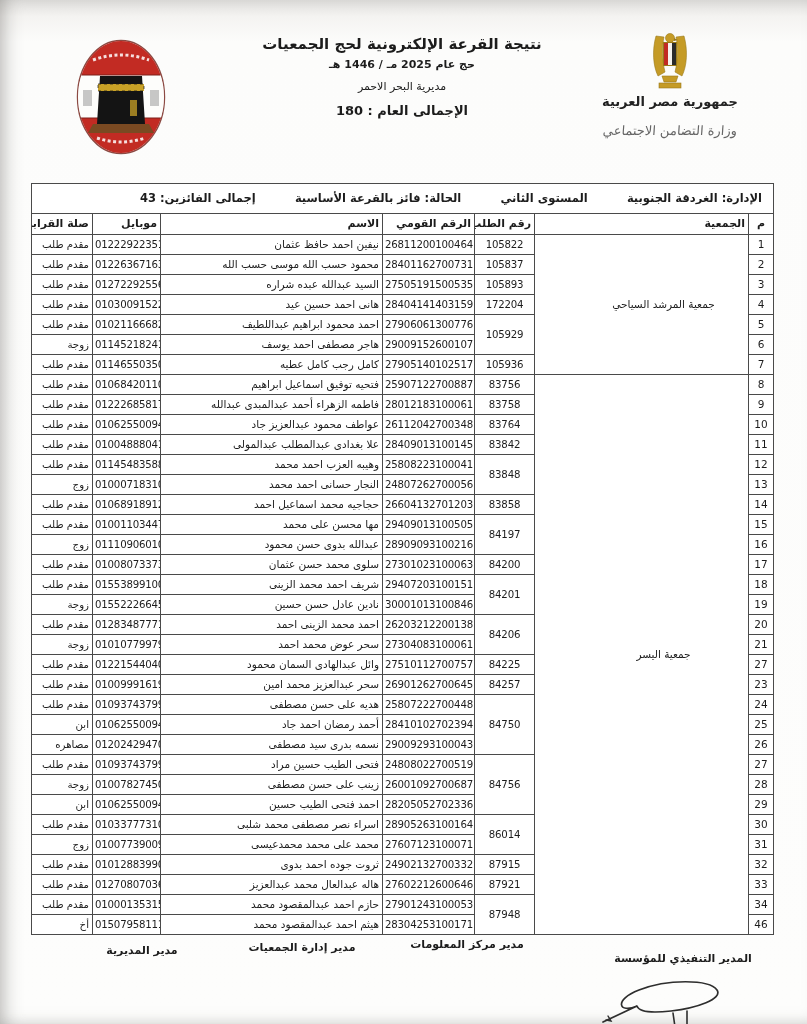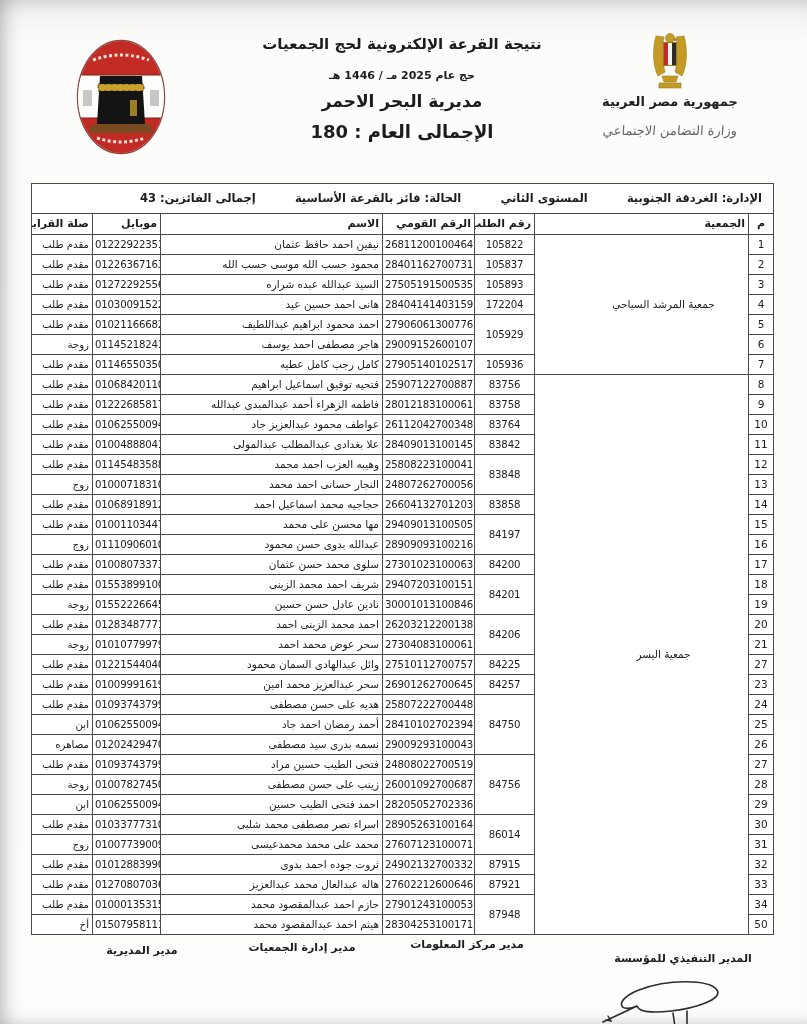--- a/index.html
+++ b/index.html
@@ -18,23 +18,23 @@
     direction:rtl;
   }
   
   .gov-block{position:absolute;top:30px;left:575px;width:190px;text-align:center;}
   .gov-emblem{display:block;margin:0 auto 4px auto;}
   .gov-country{font-size:13px;font-weight:bold;color:#222;letter-spacing:.3px;}
   .gov-ministry{margin-top:14px;font-size:13px;color:#555;letter-spacing:.6px;
                 transform:skewX(-4deg);opacity:.9;}
   .title-block{position:absolute;top:34px;right:240px;width:330px;text-align:center;direction:rtl;}
   .title-l1{font-size:15px;font-weight:bold;line-height:1.45;}
-  .title-l2{font-size:11px;font-weight:bold;margin-top:13px;}
-  .title-l3{font-size:17px;font-weight:bold;margin-top:9px;}
-  .title-l4{font-size:18px;font-weight:bold;margin-top:10px;}
+  .title-l2{font-size:11px;font-weight:bold;margin-top:2px;}
+  .title-l3{font-size:11px;font-weight:normal;margin-top:9px;}
+  .title-l4{font-size:13px;font-weight:bold;margin-top:10px;}
   .assoc-logo{position:absolute;top:38px;right:640px;}
   
   .tbl-wrap{position:absolute;top:183px;right:33px;}
   table{border-collapse:collapse;table-layout:fixed;width:742px;direction:rtl;background:#fff;}
   td,th{border:1px solid #4a4a4a;padding:0 3px;line-height:1.15;overflow:hidden;white-space:nowrap;}
   th{font-size:11px;font-weight:bold;height:20px;text-align:right;}
   th.c-idx{text-align:center;}
   td{font-size:10.5px;height:19px;vertical-align:middle;}
   .info-cell{height:29px;font-weight:bold;font-size:11.5px;border:1px solid #4a4a4a;}
   .info-flex{display:flex;justify-content:space-between;align-items:center;
@@ -399,21 +399,21 @@
           </tr>
           <tr>
             <td class="idx-cell">34</td>
             <td class="num" rowspan="2">87948</td>
             <td class="num nid">27901243100053</td>
             <td class="name-cell">حازم احمد عبدالمقصود محمد</td>
             <td class="num mob">01000135315</td>
             <td class="rel-cell">مقدم طلب</td>
           </tr>
           <tr>
-            <td class="idx-cell">50</td>
+            <td class="idx-cell">46</td>
             <td class="num nid">28304253100171</td>
             <td class="name-cell">هيثم احمد عبدالمقصود محمد</td>
             <td class="num mob">01507958111</td>
             <td class="rel-cell">أخ</td>
           </tr>
         </tbody>
     </table>
   </div>
 
   <div class="sig-label sig-info">مدير مركز المعلومات</div>

